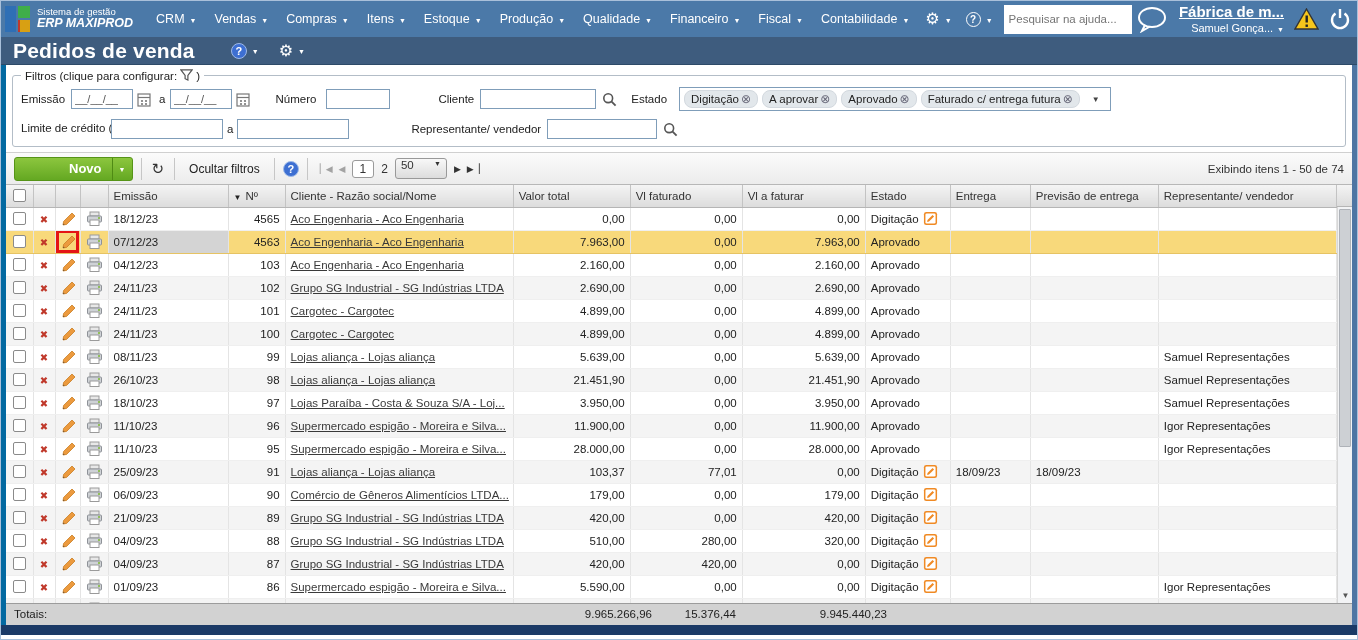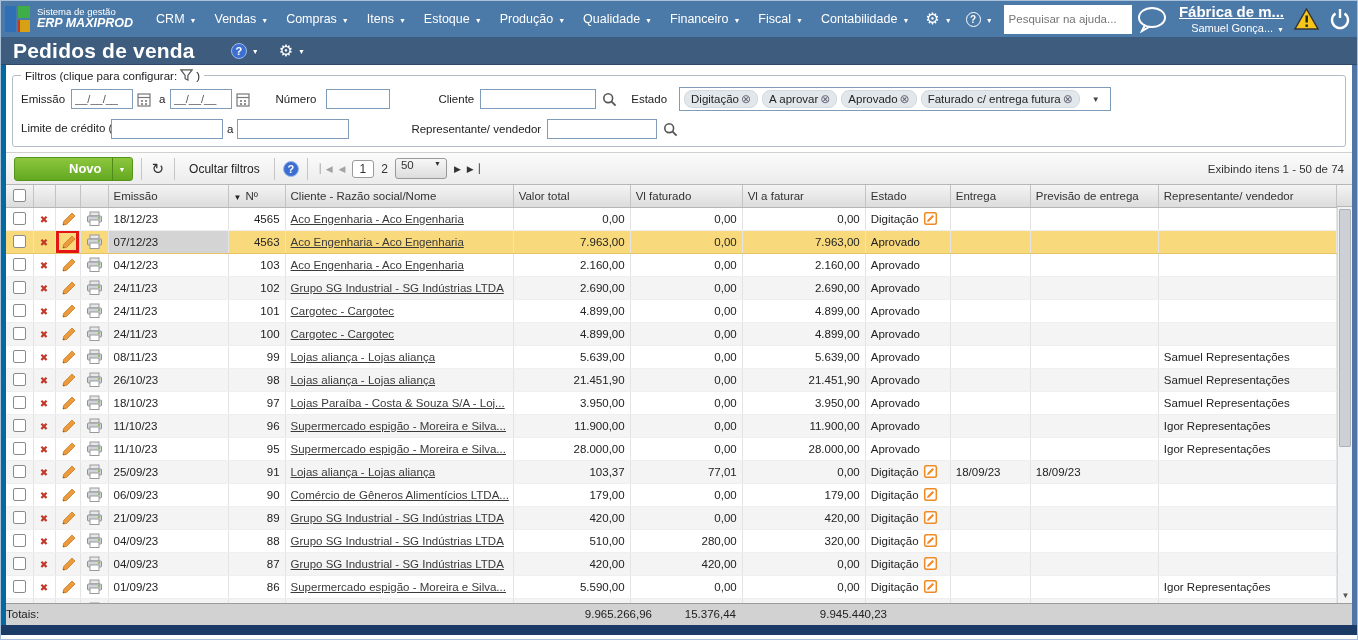--- a/index.html
+++ b/index.html
@@ -102,21 +102,21 @@
   .hdr-cap { position:absolute; right:0; top:0; width:15px; height:22px; background:linear-gradient(#f4f4f4,#dcdcdc); border-bottom:1px solid #b5b5b5; }
 
   
   .vscroll { position:absolute; right:0; top:22px; width:15px; height:396px; background:#f2f3f5; border-left:1px solid #d7d7d7; }
   .vthumb { position:absolute; left:1px; top:2px; width:12px; height:238px; background:#cdd0d4; border:1px solid #aeb2b8; border-radius:1px; cursor:grab; }
   .vbtn { position:absolute; left:0; width:15px; height:15px; display:flex; align-items:center; justify-content:center; font-size:8px; color:#555; cursor:pointer; }
   .vbtn-down { bottom:0; }
 
   
   .totals-bar { position:relative; height:22px; background:#d2d2d2; border-top:1px solid #9c9c9c; font-size:11.5px; color:#222; }
-  .totals-label { position:absolute; left:0; top:4px; }
+  .totals-label { position:absolute; left:8px; top:4px; }
   .tot-val { position:absolute; top:4px; text-align:right; padding-right:6px; }
   .tot-1 { left:535px; width:117px; }
   .tot-2 { left:624px; width:112px; }
   .tot-3 { left:764px; width:123px; }
 
   .bottom-strip { height:10px; background:#1b3a66; }
 
   svg { display:block; }
 </style>
 </head>

